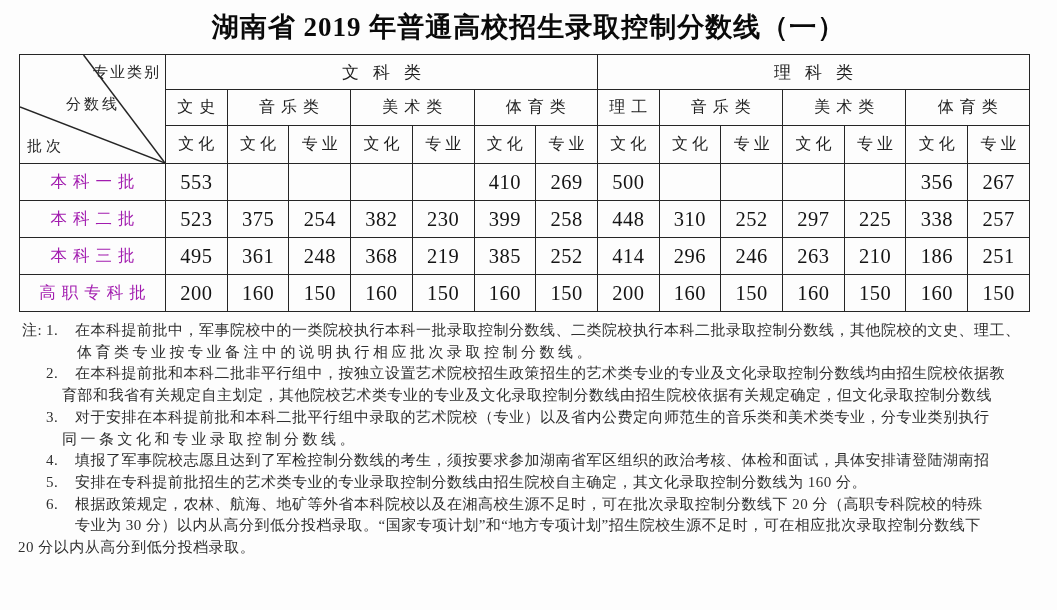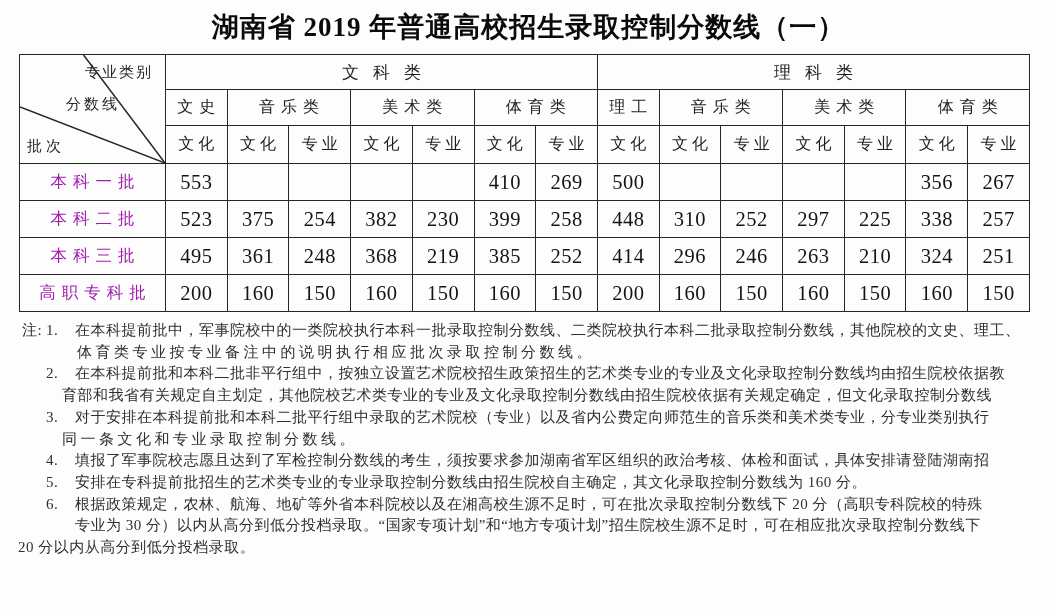--- a/index.html
+++ b/index.html
@@ -18,21 +18,21 @@
 
   tr.r-group   td { height: 35px; font-size: 17px; letter-spacing: 14px; padding-left: 14px; }
   tr.r-sub     td { height: 36px; font-size: 16px; letter-spacing: 6px;  padding-left: 6px; }
   tr.r-leaf    td { height: 38px; font-size: 16px; letter-spacing: 4px;  padding-left: 4px; }
   tr.r-data    td { height: 37px; font-size: 20.5px; color: #141414; letter-spacing: 0.5px; }
   tr.r-data td.rowlabel { font-size: 16.5px; letter-spacing: 6px; padding-left: 6px; color: #a21caf; }
 
   td.corner { position: relative; padding: 0 !important; }
   .corner-svg { position: absolute; left: 0; top: 0; width: 100%; height: 100%; }
   .corner-label { position: absolute; font-size: 15px; color: #262626; white-space: nowrap; }
-  .cl-category  { top: 8px;  right: 12px;  letter-spacing: 2px; }
+  .cl-category  { top: 8px;  right: 4px;  letter-spacing: 2px; }
   .cl-scoreline { top: 40px; left: 46px;  letter-spacing: 3px; }
   .cl-batch     { bottom: 7px; left: 7px; letter-spacing: 4px; }
 
   .notes { margin-top: 8px; font-size: 15px; color: #2f2f2f; }
   .note-line { line-height: 21.7px; white-space: nowrap; letter-spacing: 0.5px; }
   .note-line.spaced { letter-spacing: 3.5px; }
   .zhu { display: inline-block; width: 24px; }
   .no  { display: inline-block; width: 29px; }
 </style>
 </head>
@@ -129,21 +129,21 @@
         <td>248</td>
         <td>368</td>
         <td>219</td>
         <td>385</td>
         <td>252</td>
         <td>414</td>
         <td>296</td>
         <td>246</td>
         <td>263</td>
         <td>210</td>
-        <td>324</td>
+        <td>186</td>
         <td>251</td>
       </tr>
       <tr class="r-data">
         <td class="rowlabel">高职专科批</td>
         <td>200</td>
         <td>160</td>
         <td>150</td>
         <td>160</td>
         <td>150</td>
         <td>160</td>

